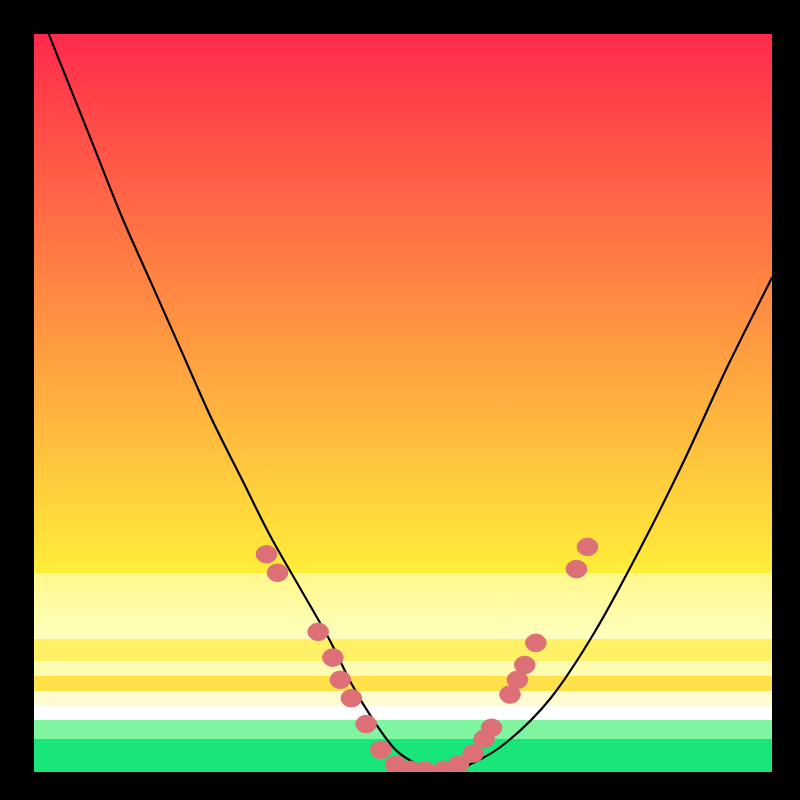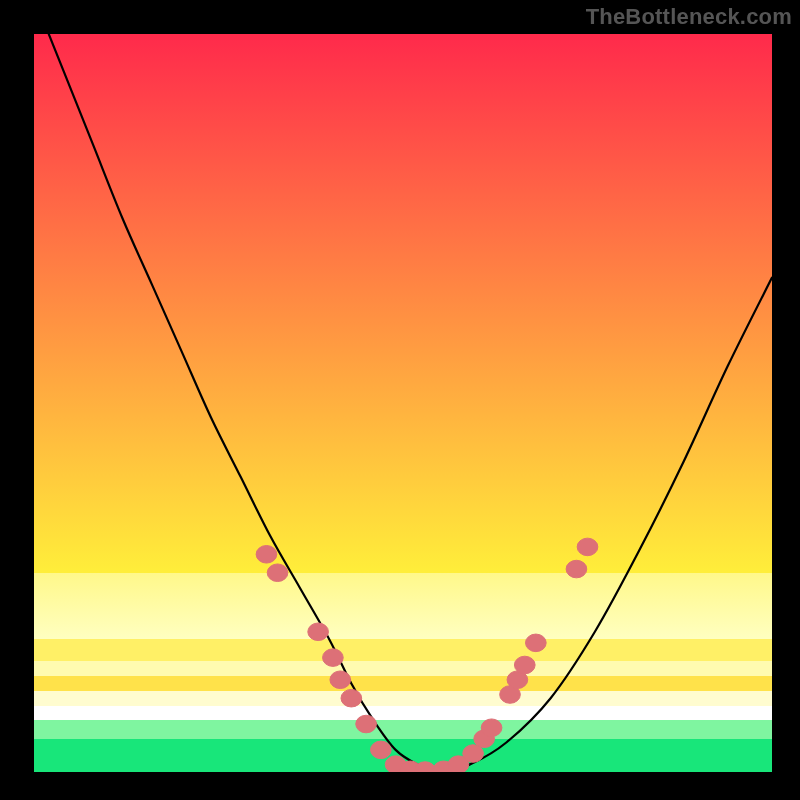--- a/index.html
+++ b/index.html
@@ -92,14 +92,13 @@
         <ellipse cx="457.56" cy="693.72" rx="10.331999999999999" ry="8.7822" class="dot" style="fill: rgb(221, 112, 119); stroke: rgb(221, 112, 119);"></ellipse>
         <ellipse cx="476.01" cy="660.51" rx="10.331999999999999" ry="8.7822" class="dot" style="fill: rgb(221, 112, 119); stroke: rgb(221, 112, 119);"></ellipse>
         <ellipse cx="483.39000000000004" cy="645.75" rx="10.331999999999999" ry="8.7822" class="dot" style="fill: rgb(221, 112, 119); stroke: rgb(221, 112, 119);"></ellipse>
         <ellipse cx="490.77000000000004" cy="630.99" rx="10.331999999999999" ry="8.7822" class="dot" style="fill: rgb(221, 112, 119); stroke: rgb(221, 112, 119);"></ellipse>
         <ellipse cx="501.84000000000003" cy="608.85" rx="10.331999999999999" ry="8.7822" class="dot" style="fill: rgb(221, 112, 119); stroke: rgb(221, 112, 119);"></ellipse>
         <ellipse cx="542.43" cy="535.05" rx="10.331999999999999" ry="8.7822" class="dot" style="fill: rgb(221, 112, 119); stroke: rgb(221, 112, 119);"></ellipse>
         <ellipse cx="553.5" cy="512.91" rx="10.331999999999999" ry="8.7822" class="dot" style="fill: rgb(221, 112, 119); stroke: rgb(221, 112, 119);"></ellipse>
       </svg>
     </div>
 
-  <div class="watermark">TheBottleneck.com</div>
 </div>
 
 </body></html>

